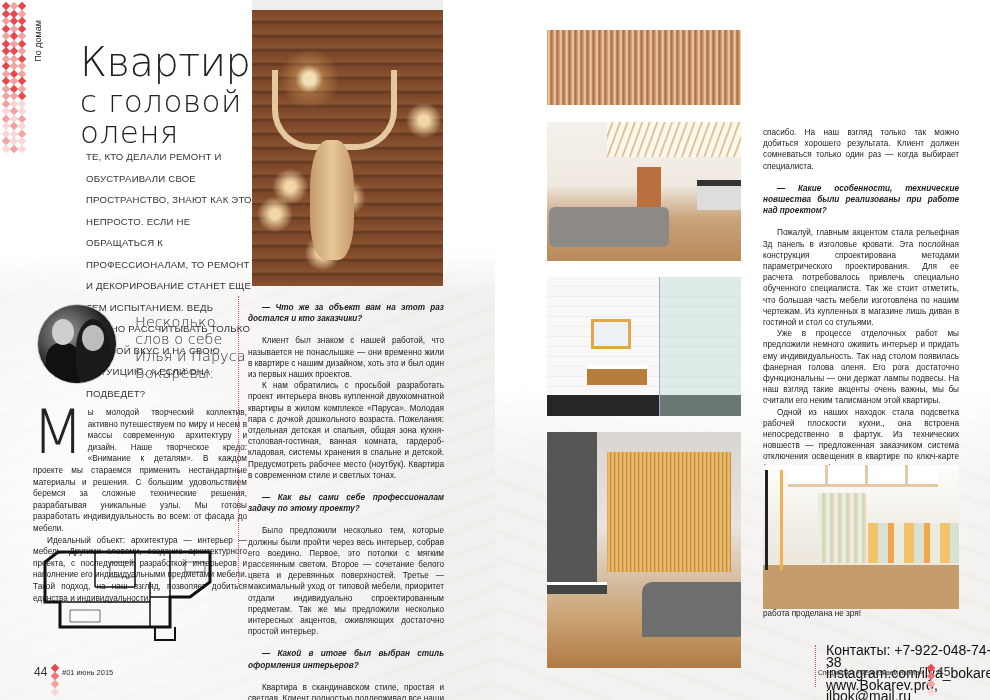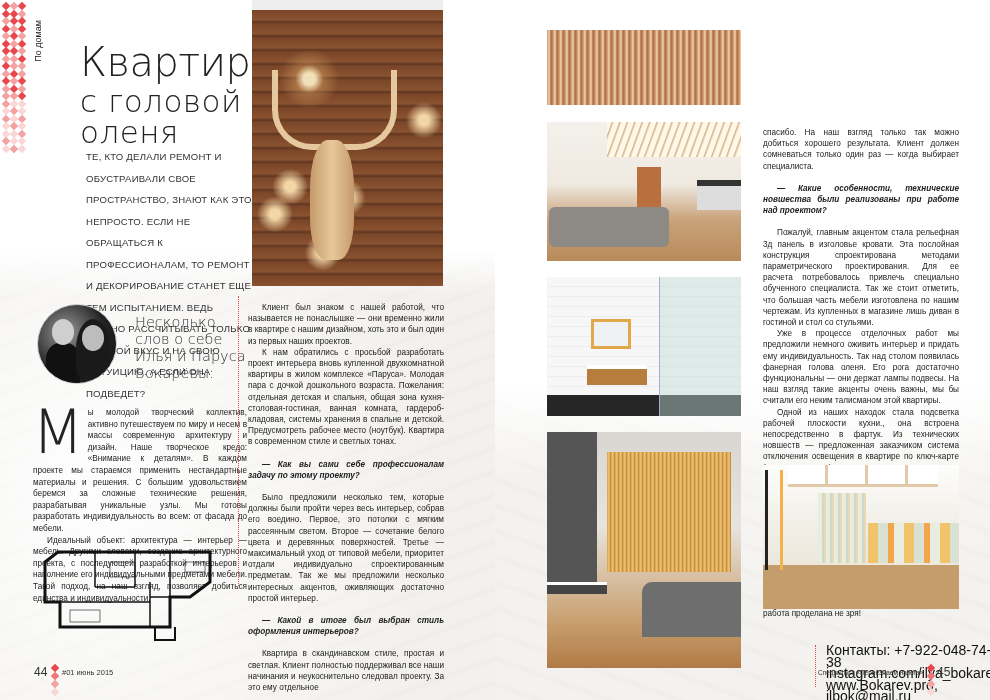--- a/index.html
+++ b/index.html
@@ -236,20 +236,21 @@
       <path d="M18 10 H170 V40 L150 55 H130 V85 H20 V60 H5 V20 Z" stroke-width="3"></path>
       <path d="M55 10 V45 M95 10 V45 M130 10 V55 M55 45 H95 M20 60 H110 M110 40 V85 M130 55 H110" stroke-width="1.5"></path>
       <path d="M70 20 H95 V35 H70 Z M145 20 H165 V30 H145 Z M30 68 H60 V80 H30 Z" stroke-width="0.6"></path>
       <path d="M115 85 V98 H135 V85" stroke-width="2"></path>
     </g>
   </svg>
 
   <div class="divider-l"></div>
 
   <div class="col-mid">
+    <p class="q">— Что же за объект вам на этот раз достался и кто заказчики?</p>
     <p>Клиент был знаком с нашей работой, что называется не понаслышке — они временно жили в квартире с нашим дизайном, хоть это и был один из первых наших проектов.</p>
     <p>К нам обратились с просьбой разработать проект интерьера вновь купленной двухкомнатной квартиры в жилом комплексе «Паруса». Молодая пара с дочкой дошкольного возраста. Пожелания: отдельная детская и спальня, общая зона кухня-столовая-гостиная, ванная комната, гардероб-кладовая, системы хранения в спальне и детской. Предусмотреть рабочее место (ноутбук). Квартира в современном стиле и светлых тонах.</p>
     <p class="q gap">— Как вы сами себе профессионалам задачу по этому проекту?</p>
     <p>Было предложили несколько тем, которые должны были пройти через весь интерьер, собрав его воедино. Первое, это потолки с мягким рассеянным светом. Второе — сочетание белого цвета и деревянных поверхностей. Третье — максимальный уход от типовой мебели, приоритет отдали индивидуально спроектированным предметам. Так же мы предложили несколько интересных акцентов, оживляющих достаточно простой интерьер.</p>
     <p class="q gap">— Какой в итоге был выбран стиль оформления интерьеров?</p>
     <p>Квартира в скандинавском стиле, простая и светлая. Клиент полностью поддерживал все наши начинания и неукоснительно следовал проекту. За это ему отдельное</p>
   </div>
 
   <div class="photo-panel"></div>
   <div class="photo-living">

